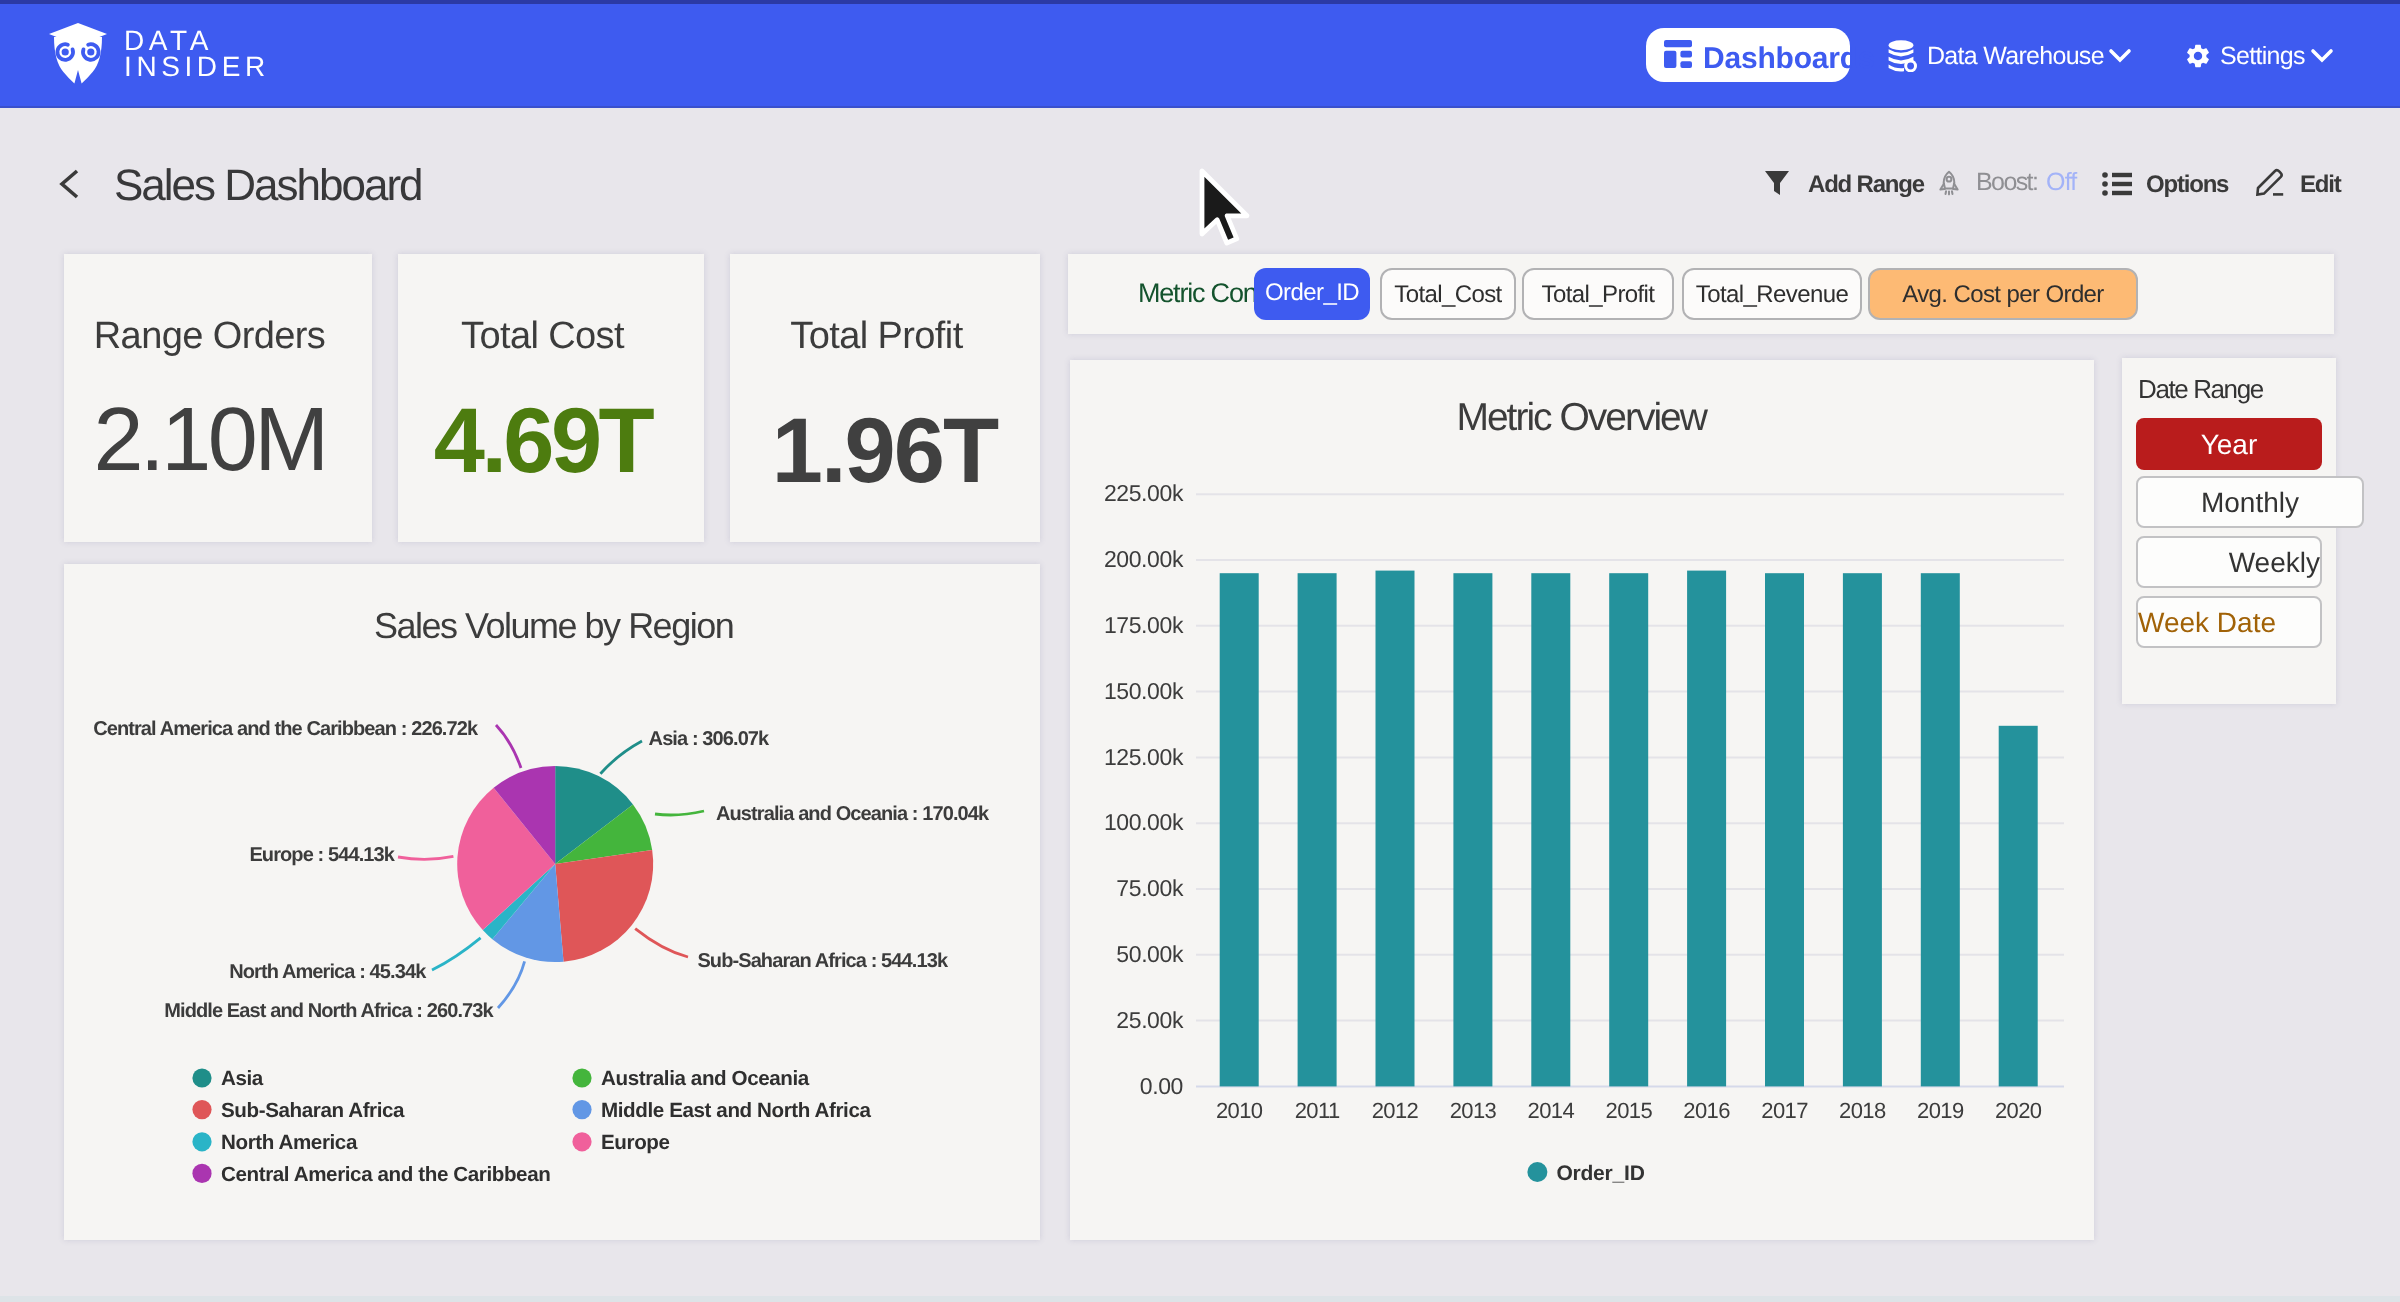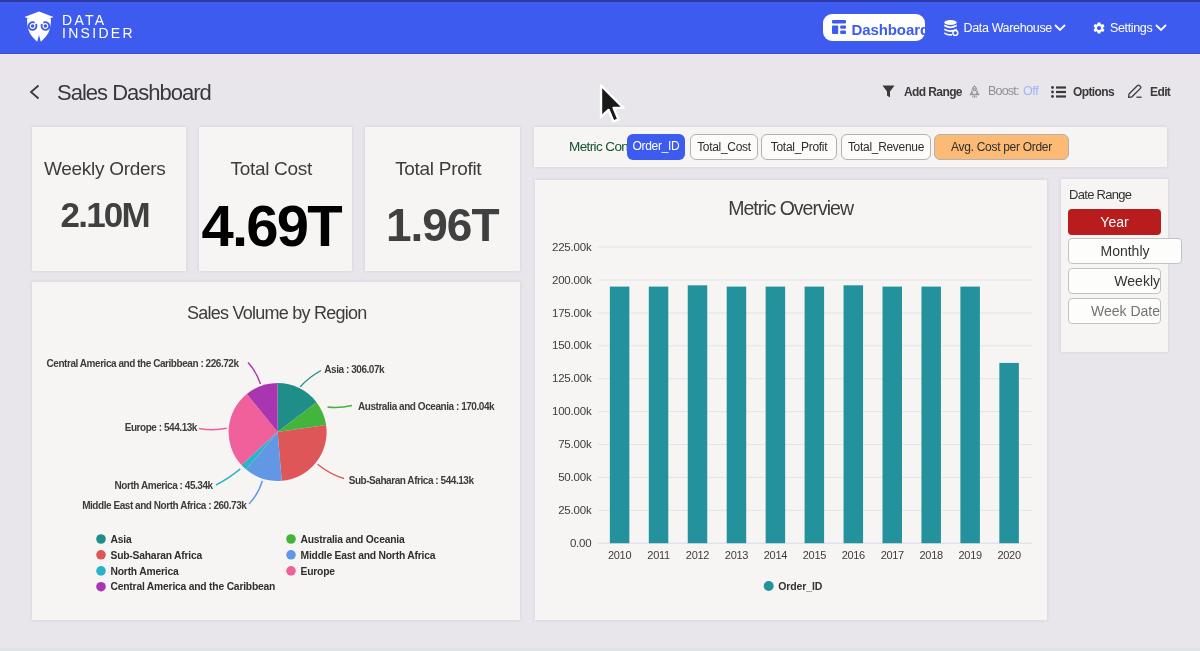--- a/index.html
+++ b/index.html
@@ -81,41 +81,41 @@
 <div class="abs" style="left:1073px;top:85.6px;font-size:12px;font-weight:bold;color:#3a3a3a;letter-spacing:-0.6px;line-height:1">Options</div>
 <svg class="abs" style="left:1128px;top:84px" width="14" height="14" viewBox="0 0 14 14">
   <path d="M1 10 L9.5 1.5 Q10.5 0.6 11.6 1.7 L12.3 2.4 Q13.3 3.4 12.4 4.4 L4 12.8 L0.7 13.3 Z" fill="none" stroke="#3a3a3a" stroke-width="1.3"></path>
   <path d="M8.5 13.2 H13.6" stroke="#3a3a3a" stroke-width="1.3"></path>
 </svg>
 <div class="abs" style="left:1150px;top:85.6px;font-size:12px;font-weight:bold;color:#3a3a3a;letter-spacing:-0.6px;line-height:1">Edit</div>
 
 <div class="card" style="left:32px;top:127px;width:153.5px;height:144px"></div>
 <div class="card" style="left:198.5px;top:127px;width:153.5px;height:144px"></div>
 <div class="card" style="left:365px;top:127px;width:154.5px;height:144px"></div>
-<div class="abs" style="left:28px;top:158px;width:153.5px;text-align:center;font-size:19px;color:#3c3c3c;letter-spacing:-0.3px">Weekly Orders</div>
+<div class="abs" style="left:28px;top:158px;width:153.5px;text-align:center;font-size:19px;color:#3c3c3c;letter-spacing:-0.3px">Range Orders</div>
 <div class="abs" style="left:194.5px;top:158px;width:153.5px;text-align:center;font-size:19px;color:#3c3c3c;letter-spacing:-0.3px">Total Cost</div>
 <div class="abs" style="left:361px;top:158px;width:154.5px;text-align:center;font-size:19px;color:#3c3c3c;letter-spacing:-0.3px">Total Profit</div>
-<div class="abs" style="left:28px;top:196.5px;width:153.5px;text-align:center;font-size:35px;font-weight:bold;color:#404040;letter-spacing:-1.8px;line-height:1">2.10M</div>
-<div class="abs" style="left:194.5px;top:196.5px;width:153.5px;text-align:center;font-size:58px;font-weight:bold;color:#000000;letter-spacing:-1.8px;line-height:1">4.69T</div>
+<div class="abs" style="left:28px;top:196.5px;width:153.5px;text-align:center;font-size:45px;font-weight:normal;color:#404040;letter-spacing:-1.8px;line-height:1">2.10M</div>
+<div class="abs" style="left:194.5px;top:196.5px;width:153.5px;text-align:center;font-size:46px;font-weight:bold;color:#4d7c0f;letter-spacing:-1.8px;line-height:1">4.69T</div>
 <div class="abs" style="left:365px;top:198px;width:154.5px;text-align:center;font-size:46px;font-weight:bold;color:#404040;letter-spacing:-1px">1.96T</div>
 
 <div class="card" style="left:534px;top:127px;width:633px;height:39.5px"></div>
 <div class="abs" style="left:569px;top:140px;font-size:13.5px;color:#14532d;letter-spacing:-0.6px;line-height:1">Metric Control</div>
 <div class="abs" style="left:627px;top:134px;width:58px;height:25.5px;background:#3e5bf0;border-radius:6px;color:#fff;font-size:12px;text-align:center;line-height:25px;letter-spacing:-0.3px">Order_ID</div>
 <div class="abs" style="left:690px;top:134px;width:68px;height:25.5px;background:#fcfbfa;border:1px solid #b2b2b4;border-radius:6px;color:#2e2e2e;font-size:12px;text-align:center;line-height:24px;letter-spacing:-0.3px">Total_Cost</div>
 <div class="abs" style="left:761px;top:134px;width:76px;height:25.5px;background:#fcfbfa;border:1px solid #b2b2b4;border-radius:6px;color:#2e2e2e;font-size:12px;text-align:center;line-height:24px;letter-spacing:-0.3px">Total_Profit</div>
 <div class="abs" style="left:841px;top:134px;width:90px;height:25.5px;background:#fcfbfa;border:1px solid #b2b2b4;border-radius:6px;color:#2e2e2e;font-size:12px;text-align:center;line-height:24px;letter-spacing:-0.3px">Total_Revenue</div>
 <div class="abs" style="left:934px;top:134px;width:135px;height:25.5px;background:#fdba74;border:1px solid #b2b2b4;border-radius:6px;color:#2e2e2e;font-size:12px;text-align:center;line-height:24px;letter-spacing:-0.3px">Avg. Cost per Order</div>
 
 <div class="card" style="left:1061px;top:179px;width:107px;height:173px"></div>
 <div class="abs" style="left:1069px;top:187.5px;font-size:13px;color:#333;letter-spacing:-0.7px;line-height:1">Date Range</div>
 <div class="abs" style="left:1068px;top:208.5px;width:93px;height:26px;background:#b91c1c;border-radius:4px;color:#fff;font-size:14px;text-align:center;line-height:26px">Year</div>
 <div class="abs" style="left:1068px;top:238px;width:114px;height:26px;background:#fdfdfc;border:1px solid #c2c2c4;border-radius:4px;color:#333;font-size:14px;text-align:center;line-height:24px">Monthly</div>
 <div class="abs" style="left:1068px;top:268px;width:93px;height:26px;background:#fdfdfc;border:1px solid #c2c2c4;border-radius:4px;color:#333;font-size:14px;text-align:right;line-height:24px">Weekly</div>
-<div class="abs" style="left:1068px;top:298px;width:93px;height:26px;background:#fdfdfc;border:1px solid #c2c2c4;border-radius:4px;color:#737373;font-size:14px;text-align:right;line-height:24px">Week Date</div>
+<div class="abs" style="left:1068px;top:298px;width:93px;height:26px;background:#fdfdfc;border:1px solid #c2c2c4;border-radius:4px;color:#a16207;font-size:14px;text-align:left;line-height:24px">Week Date</div>
 
 <div class="card" style="left:535px;top:180px;width:512px;height:440px"></div>
 <svg class="abs" style="left:535px;top:180px" width="512" height="440" viewBox="0 0 512 440">
   <text x="255.6" y="35.1" font-size="19.5" fill="#3c3c3c" text-anchor="middle" letter-spacing="-1">Metric Overview</text>
   <g stroke="#e4e3e8" stroke-width="1">
     <line x1="63" y1="67.1" x2="497" y2="67.1"></line>
     <line x1="63" y1="100" x2="497" y2="100"></line>
     <line x1="63" y1="132.9" x2="497" y2="132.9"></line>
     <line x1="63" y1="165.8" x2="497" y2="165.8"></line>
     <line x1="63" y1="198.7" x2="497" y2="198.7"></line>

